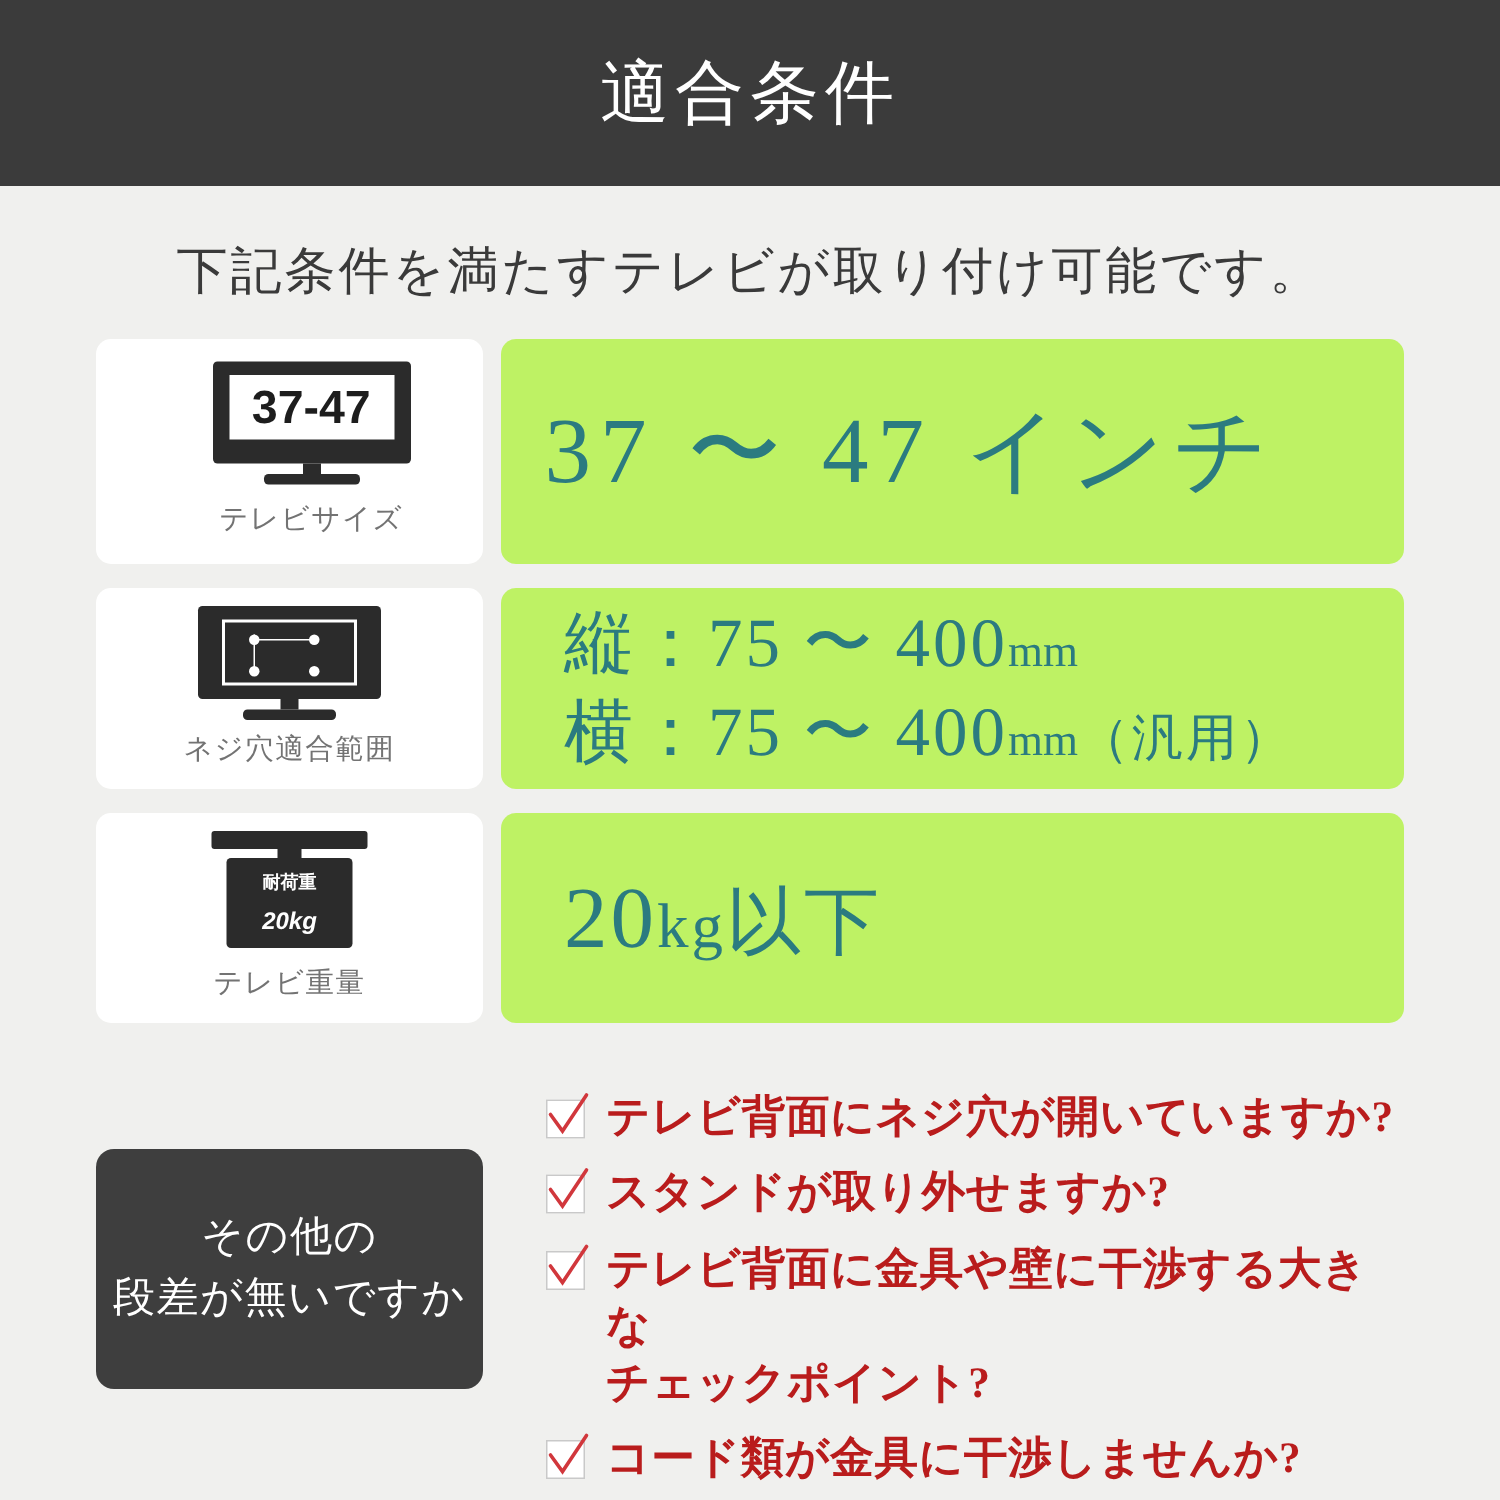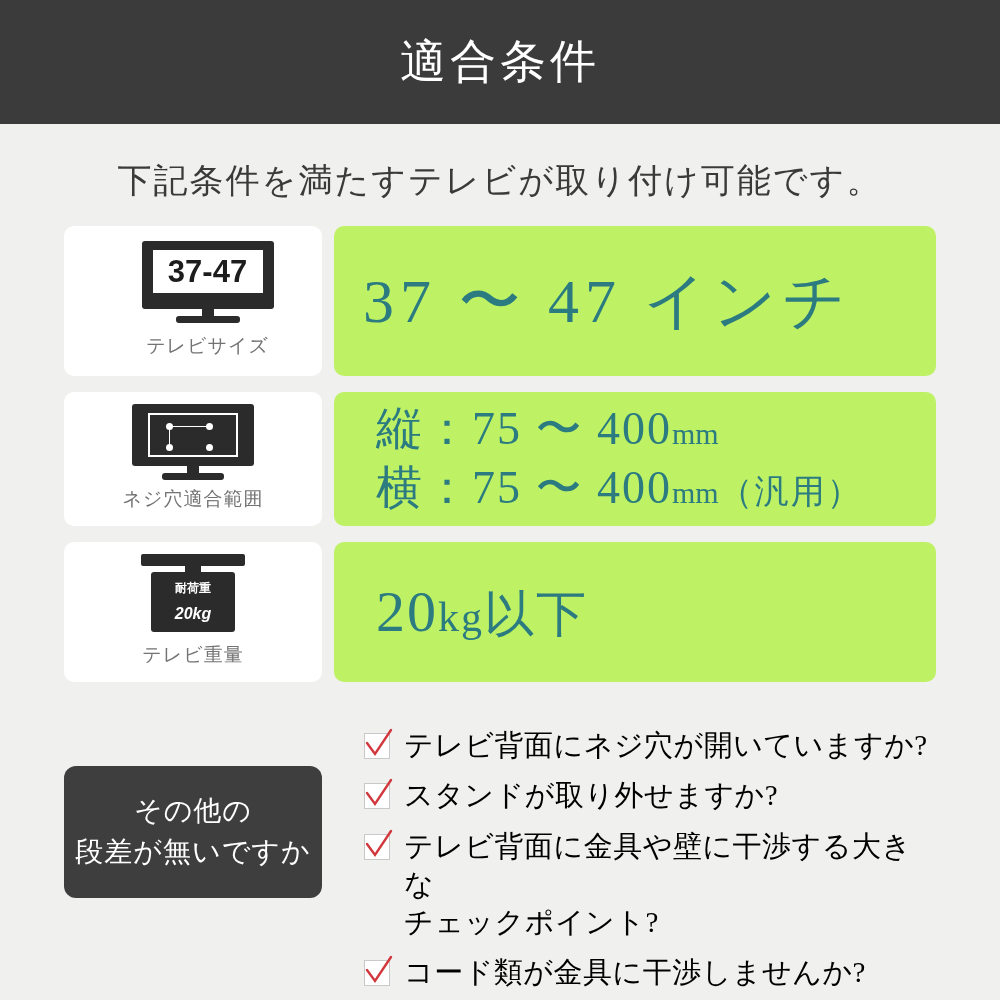--- a/index.html
+++ b/index.html
@@ -266,21 +266,21 @@
   }
 
   
   .other {
     display: flex;
     align-items: flex-start;
     padding: 26px 64px 0 64px;
   }
   .other-badge {
     width: 258px;
-    height: 132px;
+    height: 160px;
     background: #3e3e3e;
     border-radius: 12px;
     color: #ffffff;
     display: flex;
     flex-direction: column;
     align-items: center;
     justify-content: center;
     font-size: 28px;
     letter-spacing: 1px;
     line-height: 1.45;
@@ -308,23 +308,24 @@
     margin-right: 14px;
     box-sizing: border-box;
   }
   .check-box svg {
     position: absolute;
     left: -4px;
     top: -7px;
   }
   .check-text {
     font-size: 29px;
-    color: #000000;
+    color: #b91c1c;
     line-height: 1.32;
     letter-spacing: 0.5px;
+    font-weight: bold;
   }
 </style>
 </head>
 <body>
 
 <div class="page">
 
   <div class="header">
     <div class="header-title">適合条件</div>
   </div>

